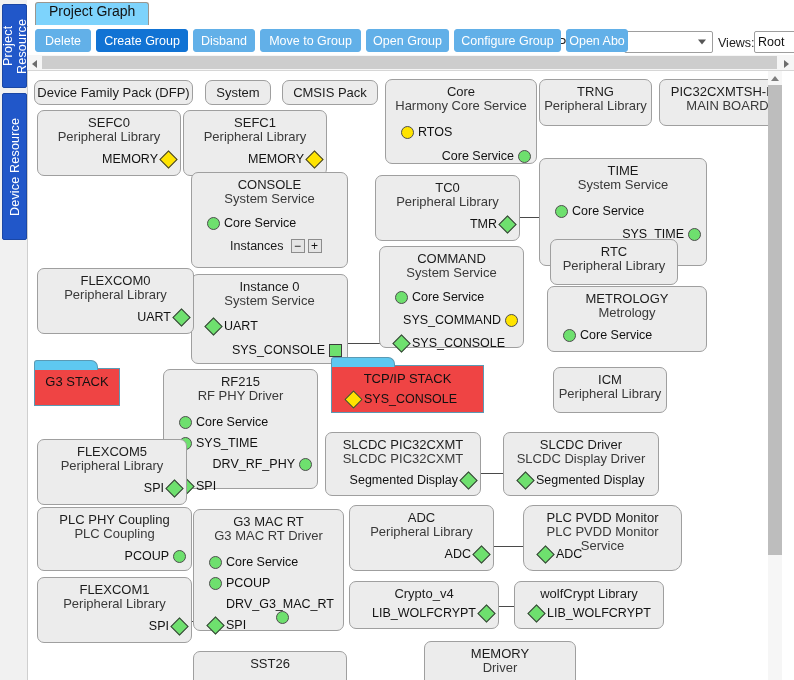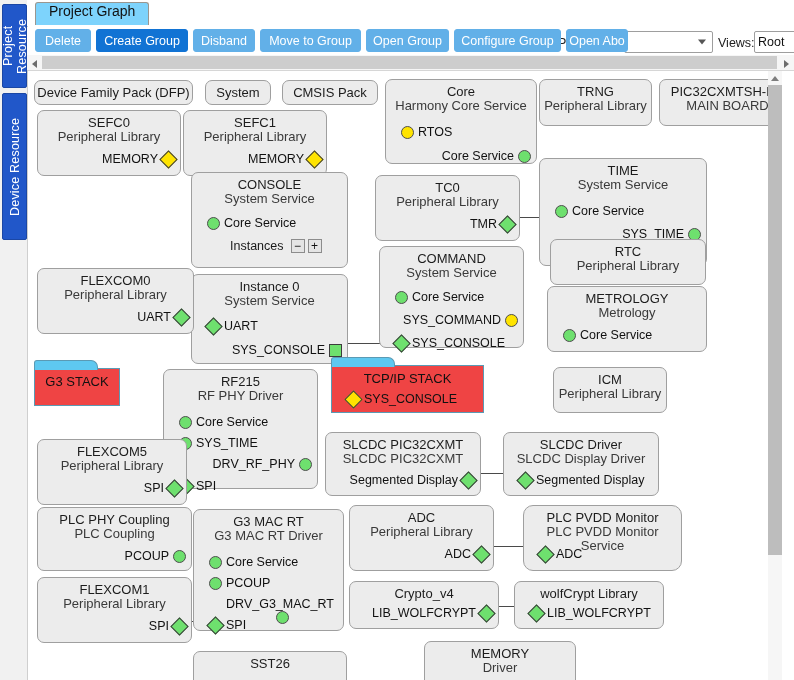--- a/index.html
+++ b/index.html
@@ -250,21 +250,21 @@
       </div>
     </div>
     <div class="node" style="left: 347px; top: 104px; width: 145px; height: 66px;">
       <div class="n-title">TC0</div>
       <div class="n-sub">Peripheral Library</div>
       <div class="port right" style="top: 41px;">
         <span class="gap-r">TMR</span>
         <span class="dia green"></span>
       </div>
     </div>
-    <div class="node" style="left: 522px; top: 168px; width: 156px; height: 46px;">
+    <div class="node" style="left: 522px; top: 168px; width: 128px; height: 46px;">
       <div class="n-title">RTC</div>
       <div class="n-sub">Peripheral Library</div>
     </div>
     <div class="node" style="left: 351px; top: 175px; width: 145px; height: 102px;">
       <div class="n-title">COMMAND</div>
       <div class="n-sub">System Service</div>
       <div class="port left" style="top: 43px;">
         <span class="dot green gap-r"></span>
         <span>Core Service</span>
       </div>

